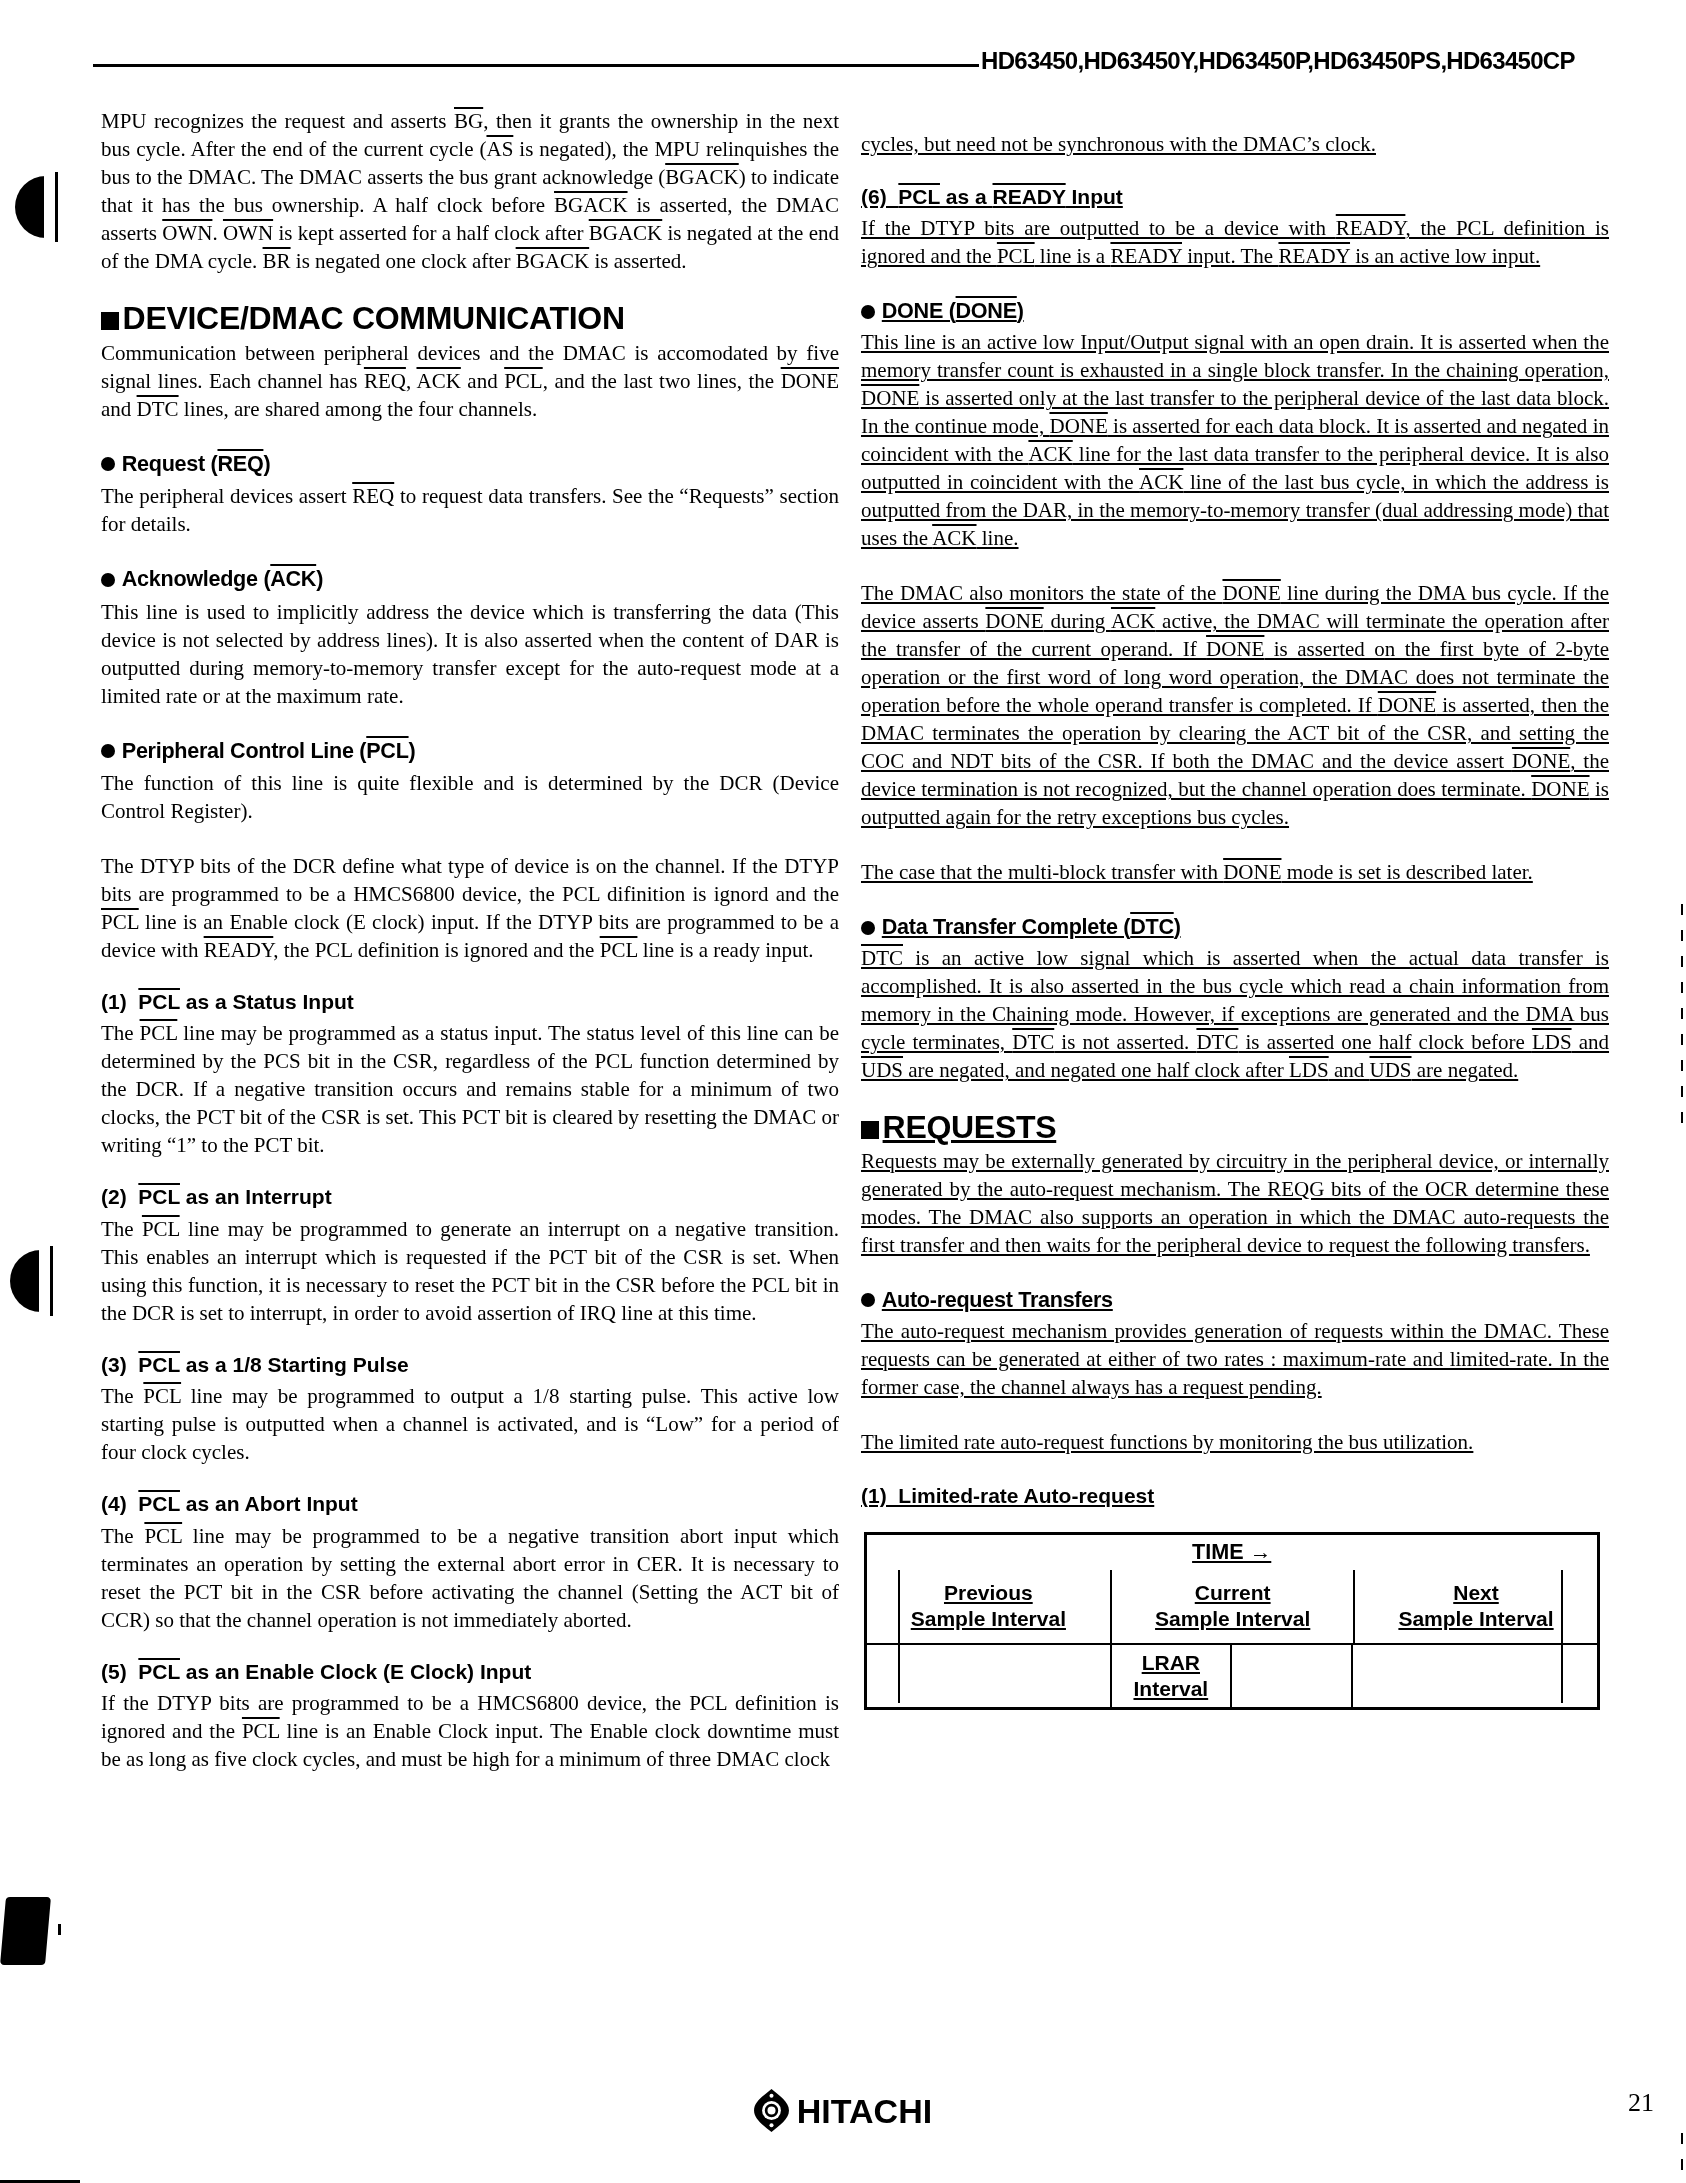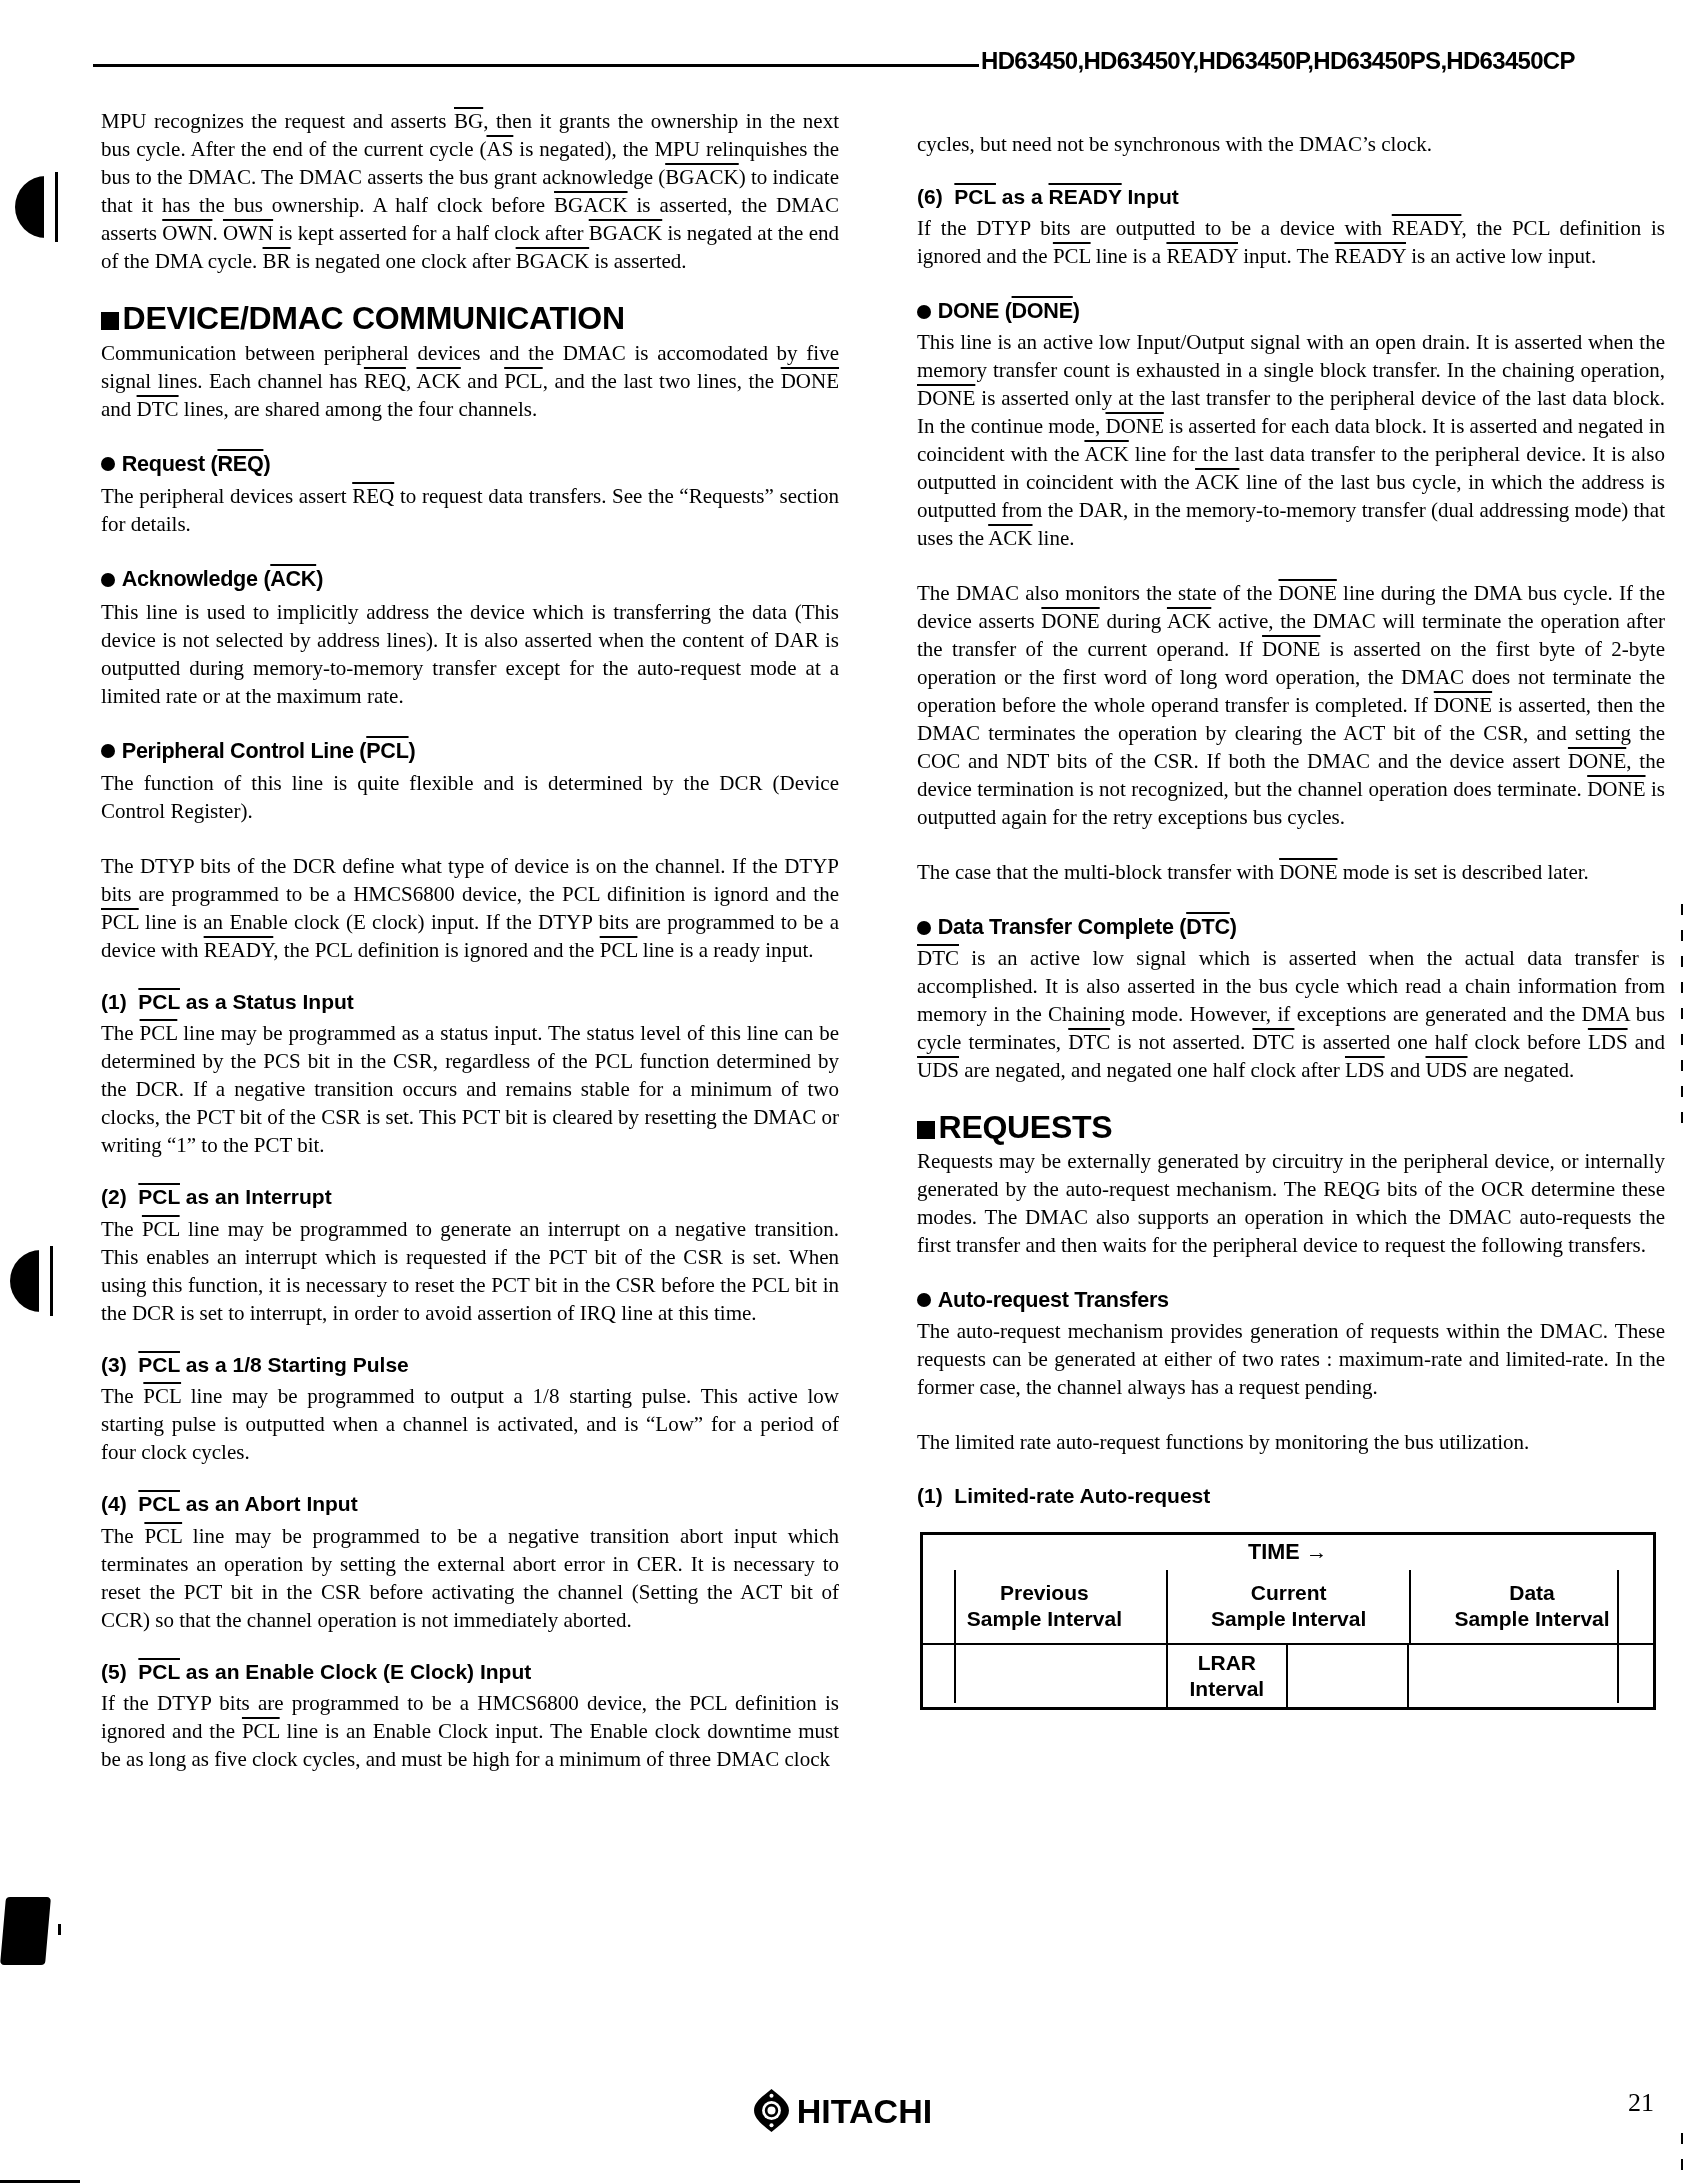--- a/index.html
+++ b/index.html
@@ -5,21 +5,21 @@
   html,body{margin:0;padding:0;background:#fff;}
   .page{position:relative;width:1686px;height:2183px;background:#ffffff;color:#000;overflow:hidden;
         font-family:"Liberation Serif", serif;margin-top:6px;}
   
   .header-rule{position:absolute;left:93px;top:58px;width:886px;height:3.4px;background:#000;}
   .header-title{position:absolute;left:981px;top:41px;width:648px;
         font-family:"Liberation Sans", sans-serif;font-weight:700;font-size:24px;letter-spacing:-0.7px;white-space:nowrap;}
   
   .col{position:absolute;top:101px;}
   #col-left{left:101px;width:738px;}
-  #col-right{left:917px;width:748px;}
+  #col-right{left:861px;width:748px;text-decoration:underline;}
   p.body{font-size:21px;line-height:28px;text-align:justify;margin:0;}
   .hA{font-family:"Liberation Sans", sans-serif;font-weight:700;font-size:32px;line-height:27px;letter-spacing:-0.3px;}
   .hB{font-family:"Liberation Sans", sans-serif;font-weight:700;font-size:21.6px;line-height:26px;letter-spacing:-0.3px;}
   .hC{font-family:"Liberation Sans", sans-serif;font-weight:600;font-size:21px;line-height:24px;}
   .sq{display:inline-block;width:17.6px;height:17.6px;background:#000;margin-right:4px;vertical-align:-0.7px;}
   .dot{display:inline-block;width:14px;height:14px;border-radius:50%;background:#000;margin-right:6.8px;vertical-align:-0.7px;}
   .ov{text-decoration:overline;text-decoration-thickness:1.7px;}
   
   .figure{position:relative;width:730px;margin-left:2.7px;border:3.4px solid #000;}
   .time-row{height:35px;display:flex;align-items:center;justify-content:center;
@@ -106,21 +106,21 @@
       <div class="hdr-row">
         <div class="cell">
           <span>Previous</span>
           <span>Sample Interval</span>
         </div>
         <div class="cell">
           <span>Current</span>
           <span>Sample Interval</span>
         </div>
         <div class="cell">
-          <span>Data</span>
+          <span>Next</span>
           <span>Sample Interval</span>
         </div>
       </div>
       <div class="lrar-row">
         <div class="cell"></div>
         <div class="cell lrar-cell">
           <span>LRAR</span>
           <span>Interval</span>
         </div>
         <div class="cell cur-next-line"></div>

